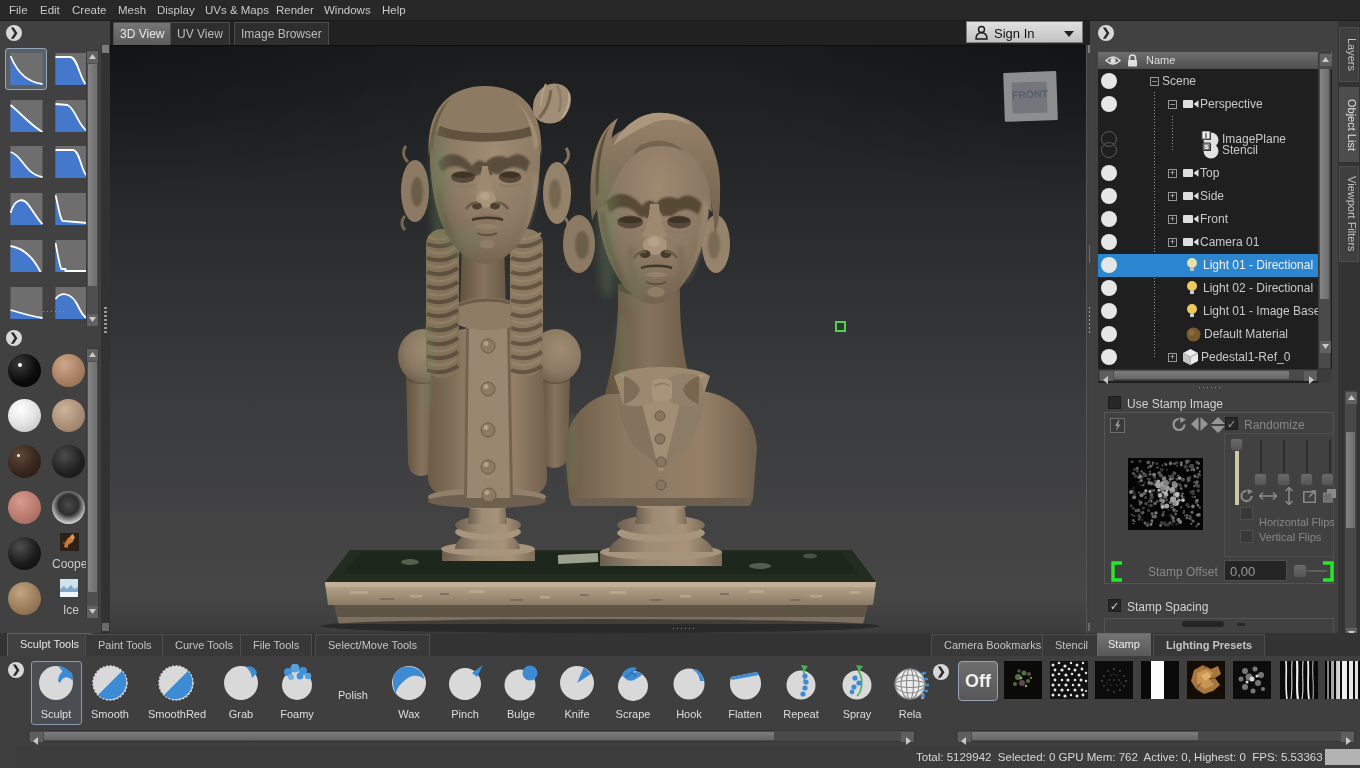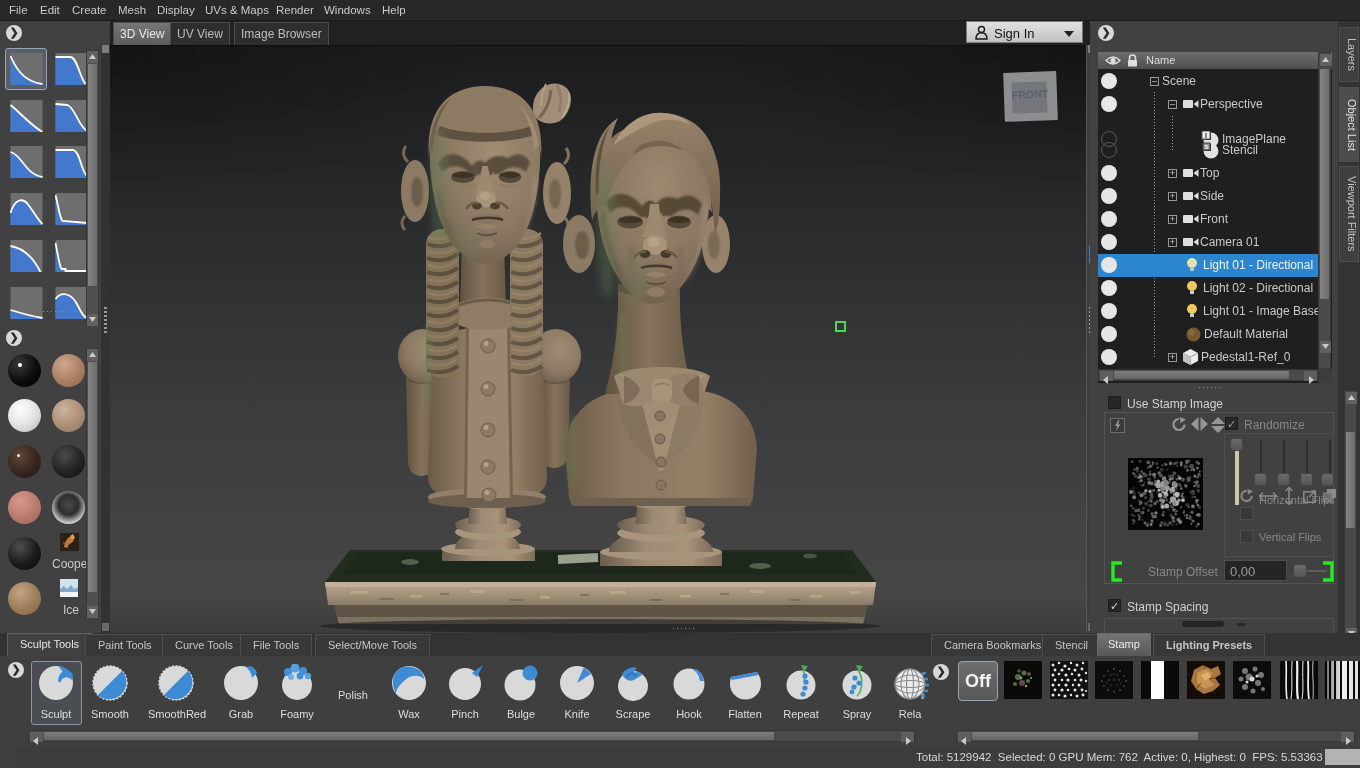--- a/index.html
+++ b/index.html
@@ -1057,21 +1057,21 @@
             </svg>
           <svg class="abs" style="left:78px;top:55px;" width="15" height="14" viewBox="0 0 15 14">
               <rect x="0.8" y="2.8" width="11.5" height="10.5" fill="none" stroke="#8a8a8a" stroke-width="1.5"></rect>
               <path d="M6 8 L12 2 M8.5 2 H12 V5.5" fill="none" stroke="#8a8a8a" stroke-width="1.5"></path>
             </svg>
           <svg class="abs" style="left:98px;top:55px;" width="14" height="14" viewBox="0 0 14 14">
               <rect x="4" y="0" width="9" height="9" fill="#8a8a8a"></rect>
               <rect x="0" y="4" width="9" height="9" fill="#6f6f6f" stroke="#8a8a8a"></rect>
             </svg>
           <div class="cb" style="left:15px;top:73px;background:#383838;border-color:#4e4e4e;"></div>
-          <div class="lbl dim" style="left:34px;top:60px;font-size:11px;">Horizontal Flips</div>
+          <div class="lbl dim" style="left:34px;top:82px;font-size:11px;">Horizontal Flips</div>
           <div class="cb" style="left:15px;top:96px;background:#383838;border-color:#4e4e4e;"></div>
           <div class="lbl dim" style="left:34px;top:97px;font-size:11px;">Vertical Flips</div>
         </div>
 
         <svg class="abs" style="left:5px;top:148px;" width="13" height="21" viewBox="0 0 13 21">
             <path d="M12 2 H3 V19 H12" fill="none" stroke="#27e827" stroke-width="3.4"></path>
           </svg>
         <svg class="abs" style="left:217px;top:148px;" width="13" height="21" viewBox="0 0 13 21">
             <path d="M1 2 H10 V19 H1" fill="none" stroke="#27e827" stroke-width="3.4"></path>
           </svg>

